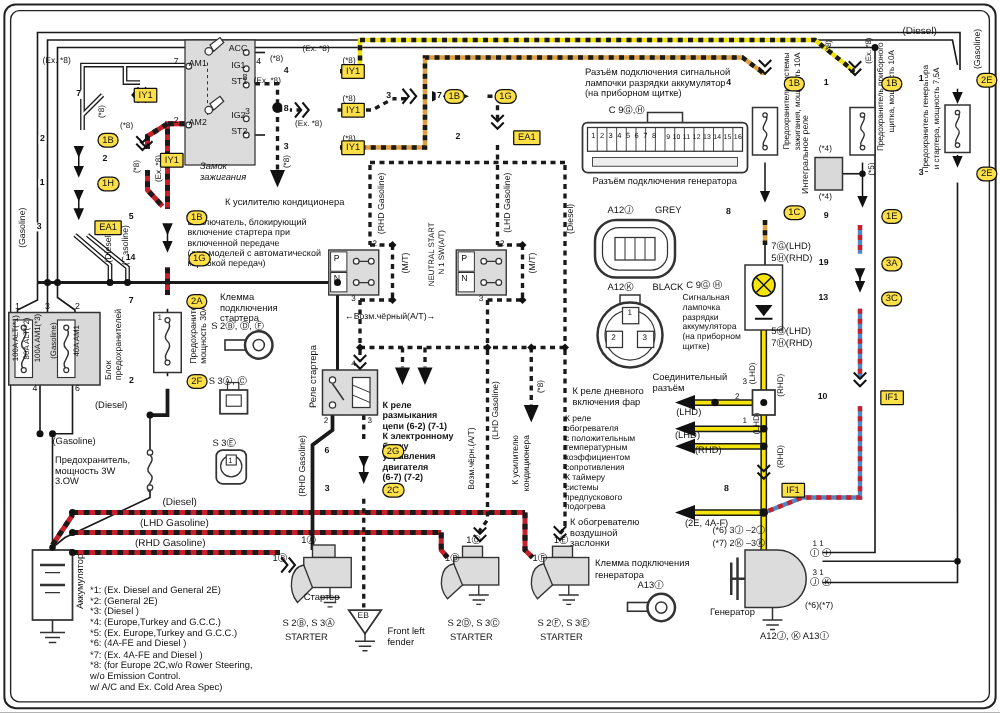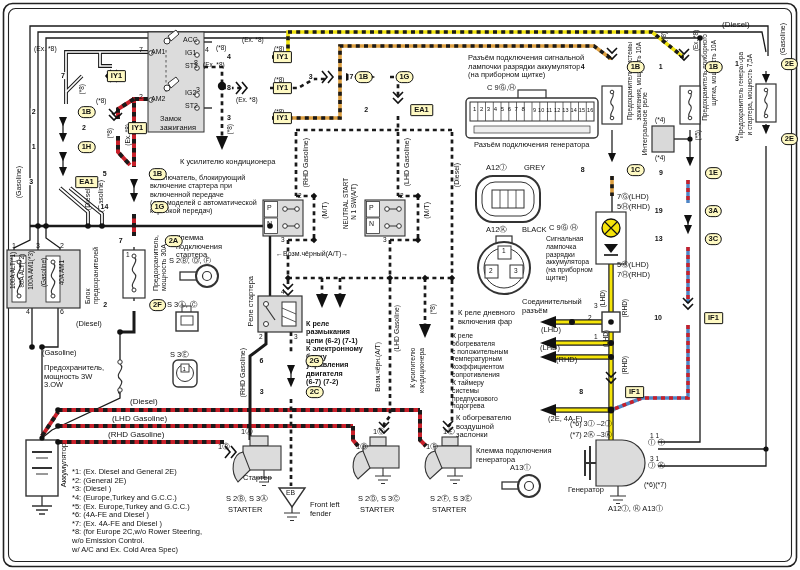--- a/index.html
+++ b/index.html
@@ -3,21 +3,21 @@
 <meta charset="utf-8">
 <style>
   html,body{margin:0;padding:0;background:#777;}
   #stage{position:relative;width:800px;height:570px;background:#fff;overflow:hidden;
          font-family:"Liberation Sans","DejaVu Sans",sans-serif;color:#111;}
   #wires{position:absolute;left:0;top:0;}
   .lbl{position:absolute;font-size:7.5px;line-height:1.15;white-space:pre-line;z-index:5;}
   .v{writing-mode:vertical-rl;transform:rotate(180deg);}
   .conn{position:absolute;transform:translate(-50%,-50%);display:flex;align-items:center;z-index:6;}
   .cpin{font-size:7px;font-weight:bold;margin-right:1px;background:#fff;padding:0 1px;}
-  .cid{border:1.4px solid #111;background:#fef9c3;font-size:7.5px;font-weight:bold;
+  .cid{border:1.4px solid #111;background:#fde047;font-size:7.5px;font-weight:normal;
        padding:0 3px;line-height:1.3;margin-left:40px;}
   .oval{border-radius:9px;}
   .rectc{border-radius:1px;}
   .cells{letter-spacing:3.6px;}
   .cells2{letter-spacing:0.2px;}
 </style>
 </head>
 <body>
 
 <div id="stage">
@@ -404,21 +404,21 @@
       <div class="lbl" style="left: 185px; top: 49px; font-size: 7px;">IG1</div>
       <div class="lbl" style="left: 185px; top: 62px; font-size: 7px;">ST1</div>
       <div class="lbl" style="left: 185px; top: 89px; font-size: 7px;">IG2</div>
       <div class="lbl" style="left: 185px; top: 102px; font-size: 7px;">ST2</div>
       <div class="lbl" style="left: 151px; top: 48px; font-size: 7px;">AM1</div>
       <div class="lbl" style="left: 151px; top: 95px; font-size: 7px;">AM2</div>
       <div class="lbl" style="left: 205px; top: 46px; font-size: 7px;">4</div>
       <div class="lbl" style="left: 194px; top: 59px; font-size: 7px;">8</div>
       <div class="lbl" style="left: 203px; top: 61px; font-size: 6.5px;">(Ex. *8)</div>
       <div class="lbl" style="left: 196px; top: 86px; font-size: 7px;">3</div>
-      <div class="lbl" style="left: 160px; top: 115px; font-size: 7.5px;">Замок
+      <div class="lbl" style="left: 160px; top: 129px; font-size: 7.5px; font-style: italic;">Замок
 зажигания</div>
       <div class="lbl" style="left: 216px; top: 44px; font-size: 6.5px;">(*8)</div>
       <div class="lbl" style="left: 242px; top: 36px; font-size: 6.5px;">(Ex. *8)</div>
       <div class="lbl" style="left: 274px; top: 45px; font-size: 6.5px;">(*8)</div>
       <div class="lbl" style="left: 274px; top: 76px; font-size: 6.5px;">(*8)</div>
       <div class="lbl" style="left: 236px; top: 96px; font-size: 6.5px;">(Ex. *8)</div>
       <div class="lbl" style="left: 274px; top: 108px; font-size: 6.5px;">(*8)</div>
       <div class="lbl v" style="left: 226px; top: 124px; font-size: 6.5px;">(*8)</div>
       <div class="lbl v" style="left: 78px; top: 84px; font-size: 6.5px;">(*8)</div>
       <div class="lbl" style="left: 96px; top: 97px; font-size: 6.5px;">(*8)</div>
@@ -626,21 +626,21 @@
         <span class="cid rectc">IY1</span>
       </div>
       <div class="conn" style="left: 134px; top: 174px;">
         <span class="cpin">5</span>
         <span class="cid oval">1B</span>
       </div>
       <div class="conn" style="left: 134px; top: 207px;">
         <span class="cpin">14</span>
         <span class="cid oval">1G</span>
       </div>
-      <div class="conn" style="left: 150px; top: 241px;">
+      <div class="conn" style="left: 134px; top: 241px;">
         <span class="cpin">7</span>
         <span class="cid oval">2A</span>
       </div>
       <div class="conn" style="left: 134px; top: 305px;">
         <span class="cpin">2</span>
         <span class="cid oval">2F</span>
       </div>
       <div class="conn" style="left: 259px; top: 57px;">
         <span class="cpin">4</span>
         <span class="cid rectc">IY1</span>

